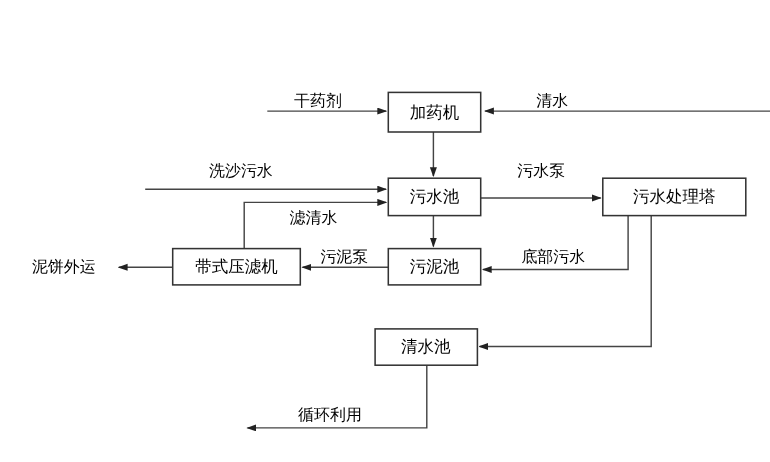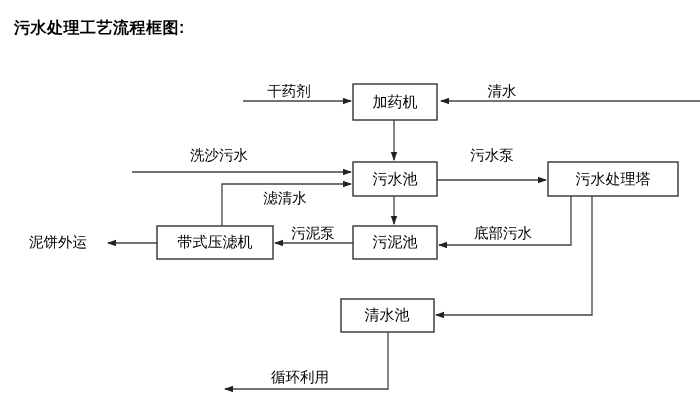--- a/index.html
+++ b/index.html
@@ -60,21 +60,20 @@
     fill: #000000;
     text-anchor: middle;
     dominant-baseline: alphabetic;
   }
 </style>
 </head>
 <body>
 
 <div id="page-root">
 
-  <div class="title">污水处理工艺流程框图:</div>
 
   <svg class="flow" viewBox="0 0 700 420">
     <defs>
       <marker id="arrow" markerWidth="9" markerHeight="9" refX="8" refY="3.2" orient="auto" markerUnits="userSpaceOnUse">
         <path d="M0,0 L9,3.2 L0,6.4 z" fill="#222222"></path>
       </marker>
     </defs>
 
     <g>
       <path class="edge-line" d="M243,101 L351,101" marker-end="url(#arrow)"></path>

